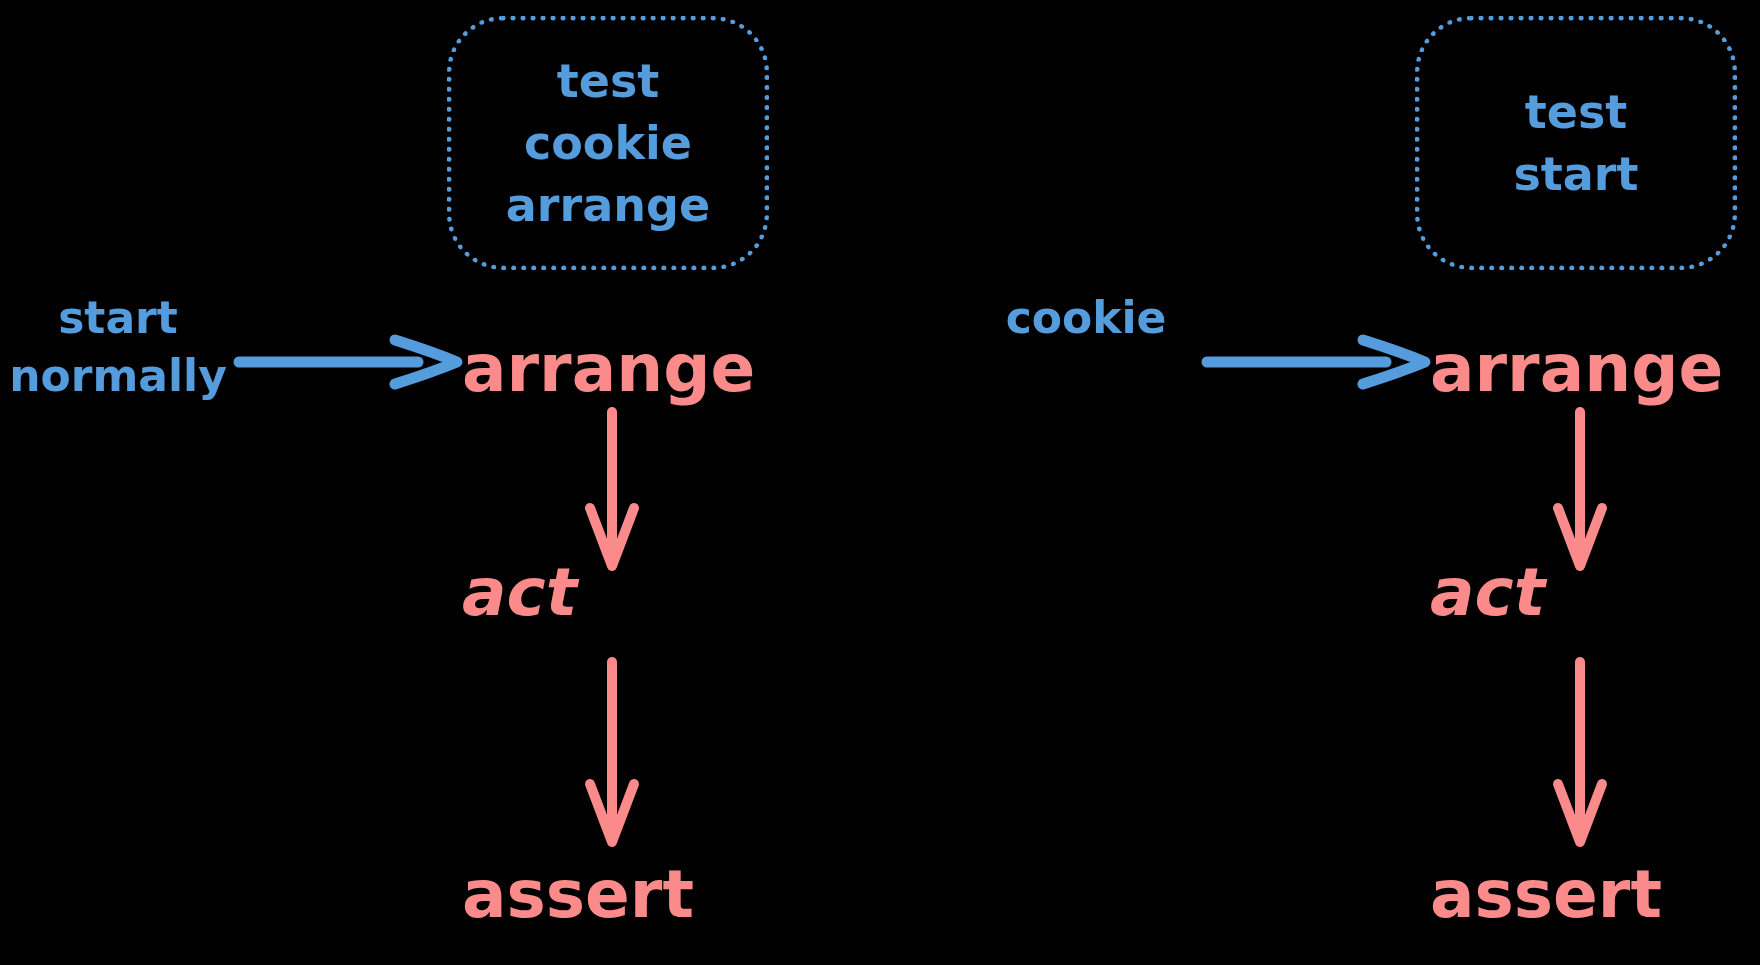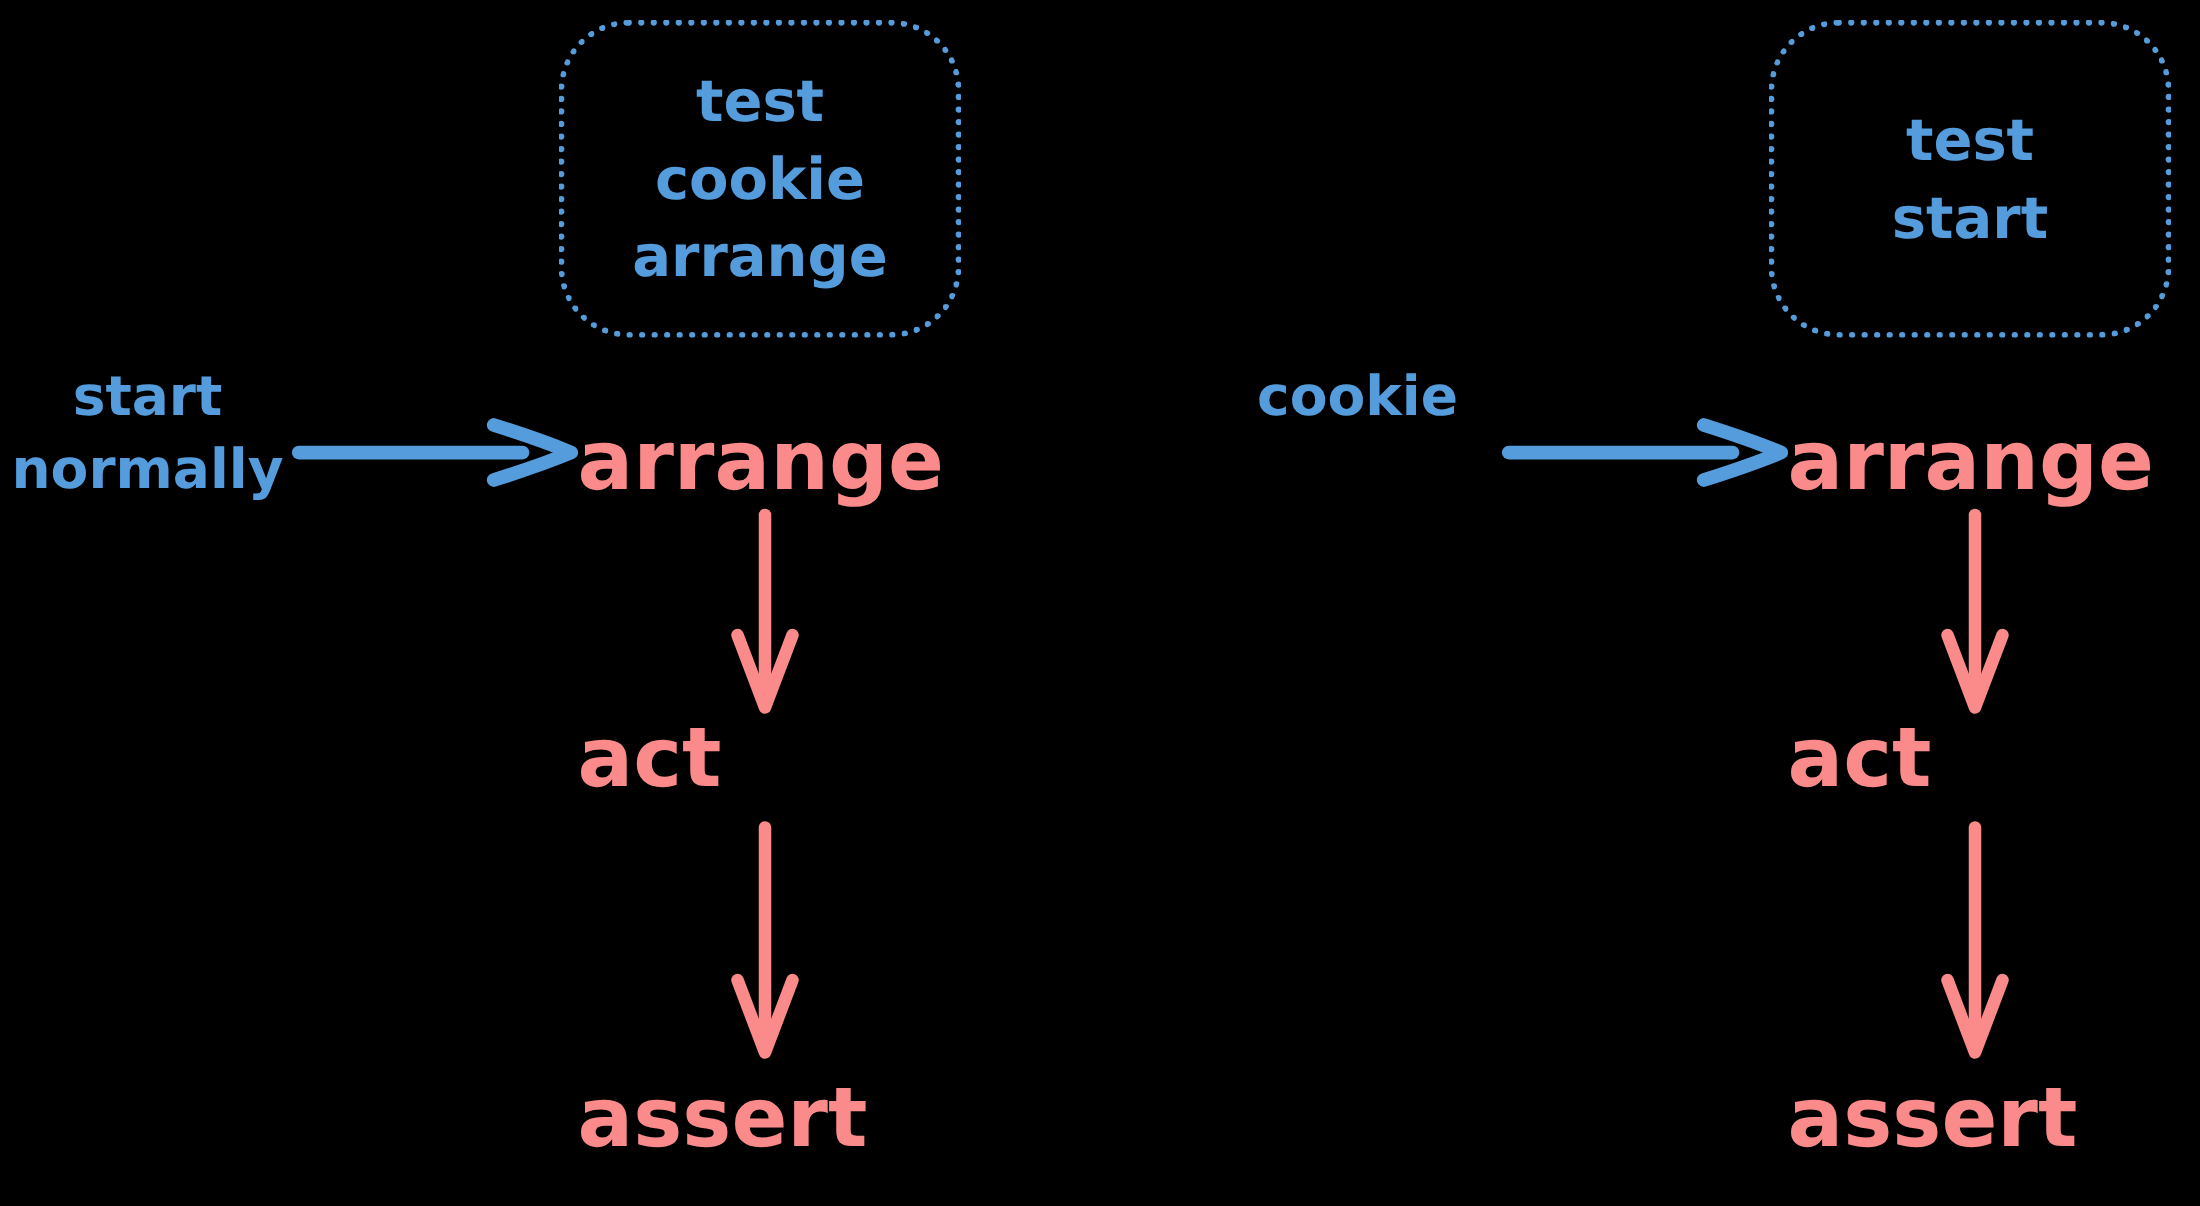--- a/index.html
+++ b/index.html
@@ -55,21 +55,21 @@
   .v-arrow.second{top:656px;}
 
   
   .step{
     position:absolute;left:462px;width:300px;
     color:var(--red);
     font-size:66px;font-weight:700;
     text-align:left;white-space:nowrap;
   }
   .step.arrange{top:330px;}
-  .step.act{top:568px;}
+  .step.act{top:554px;font-style:italic;}
   .step.assert{top:856px;}
 </style>
 </head>
 <body>
 
 <div class="diagram d0">
   <div class="annotation-box">
     <div class="annotation-line">test</div>
     <div class="annotation-line">cookie</div>
     <div class="annotation-line">arrange</div>

